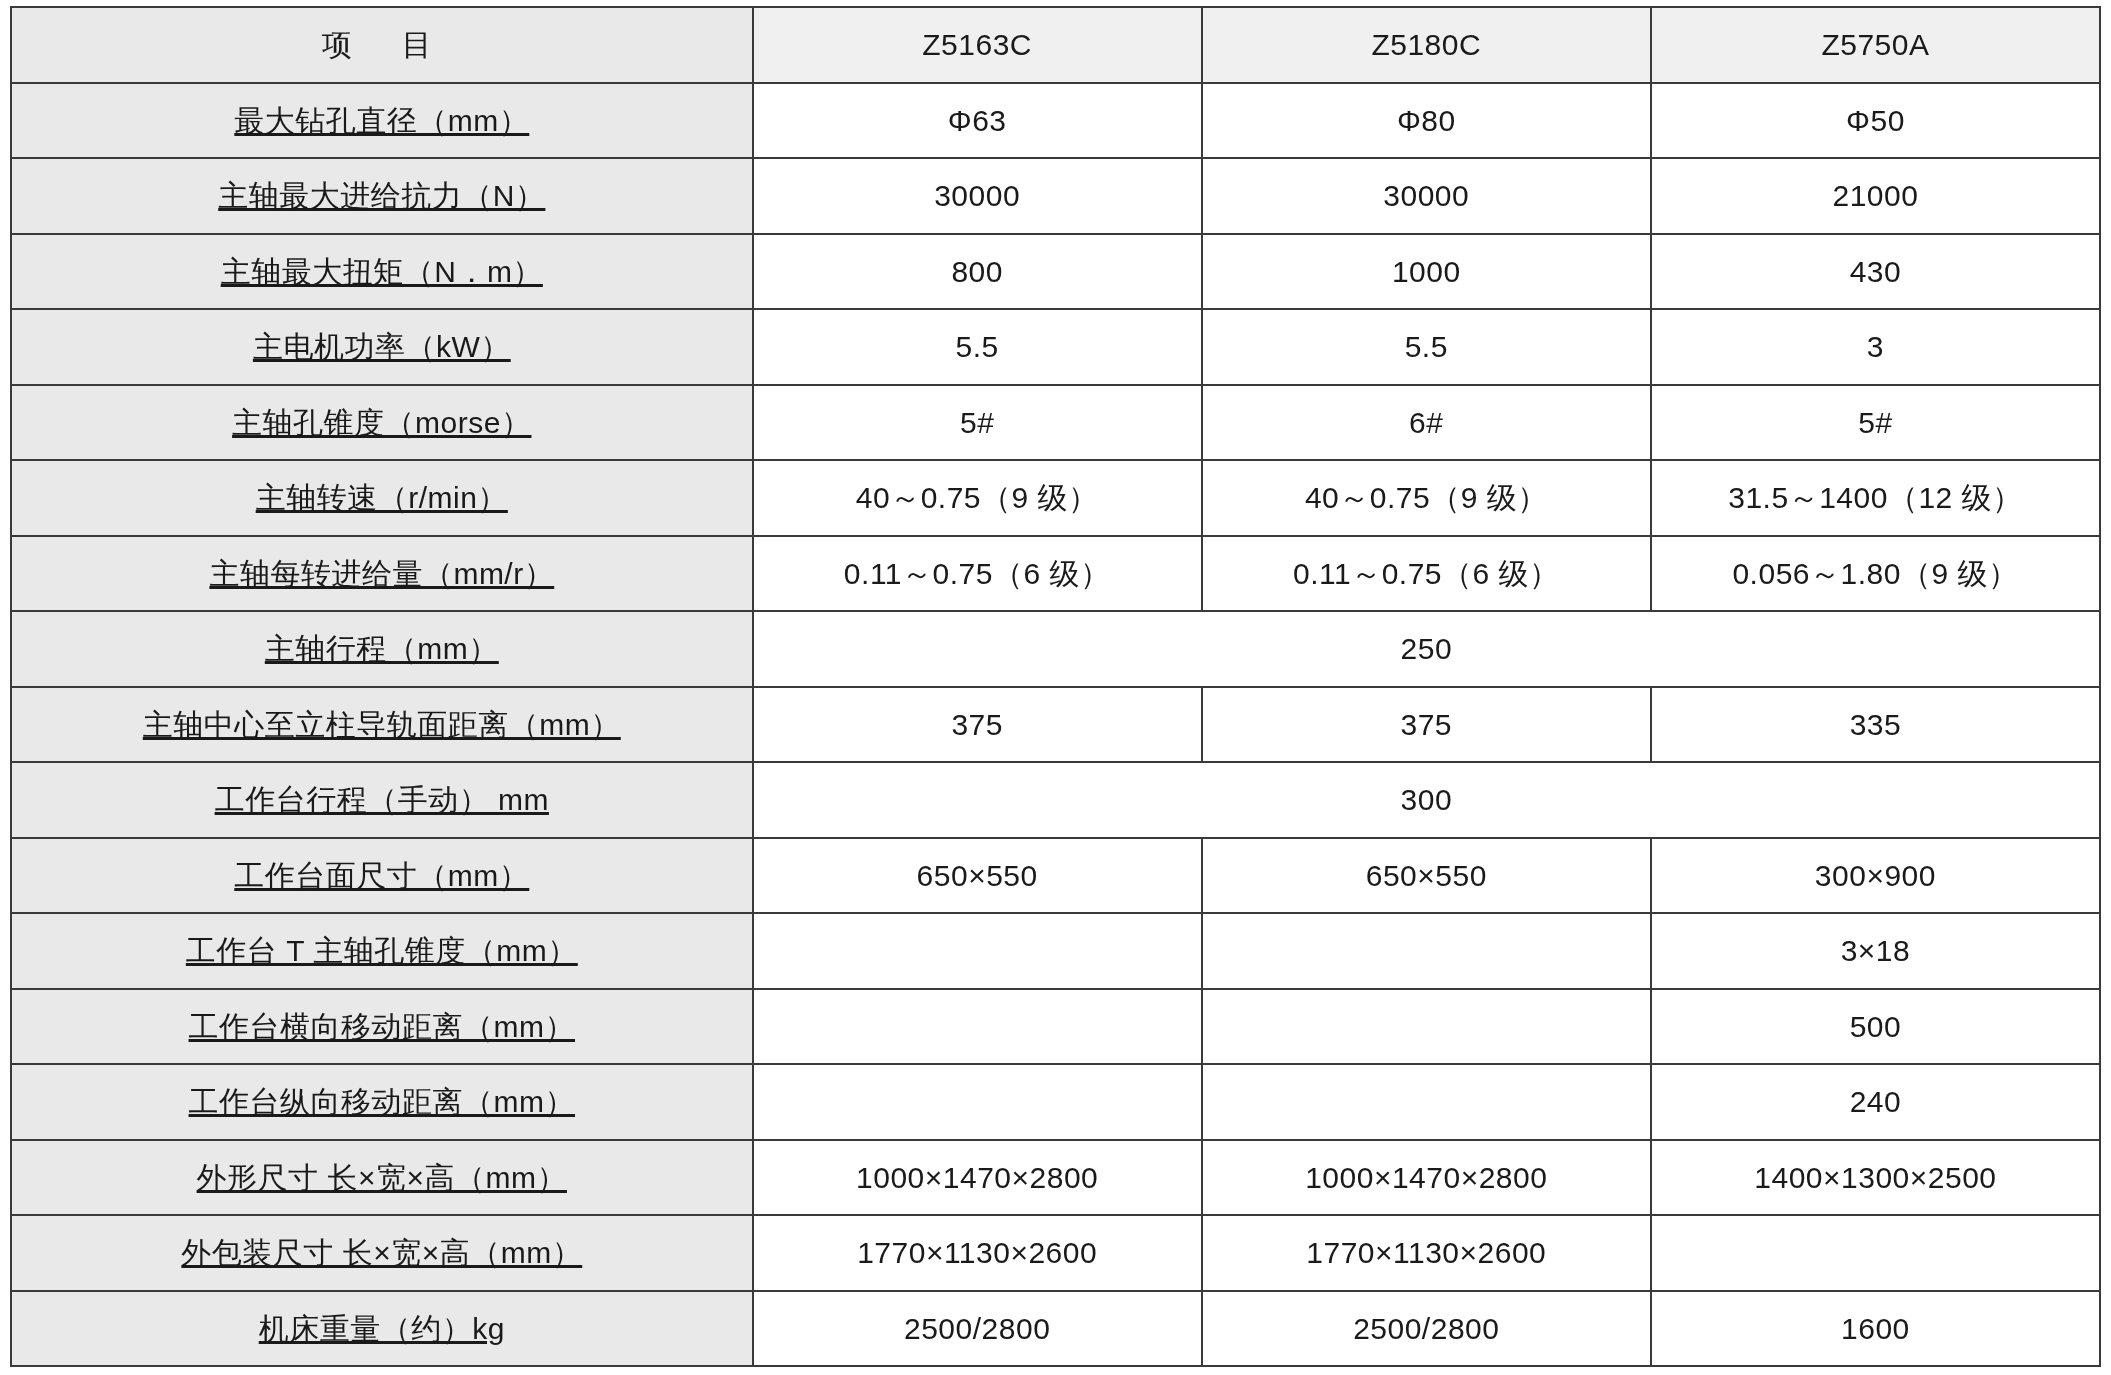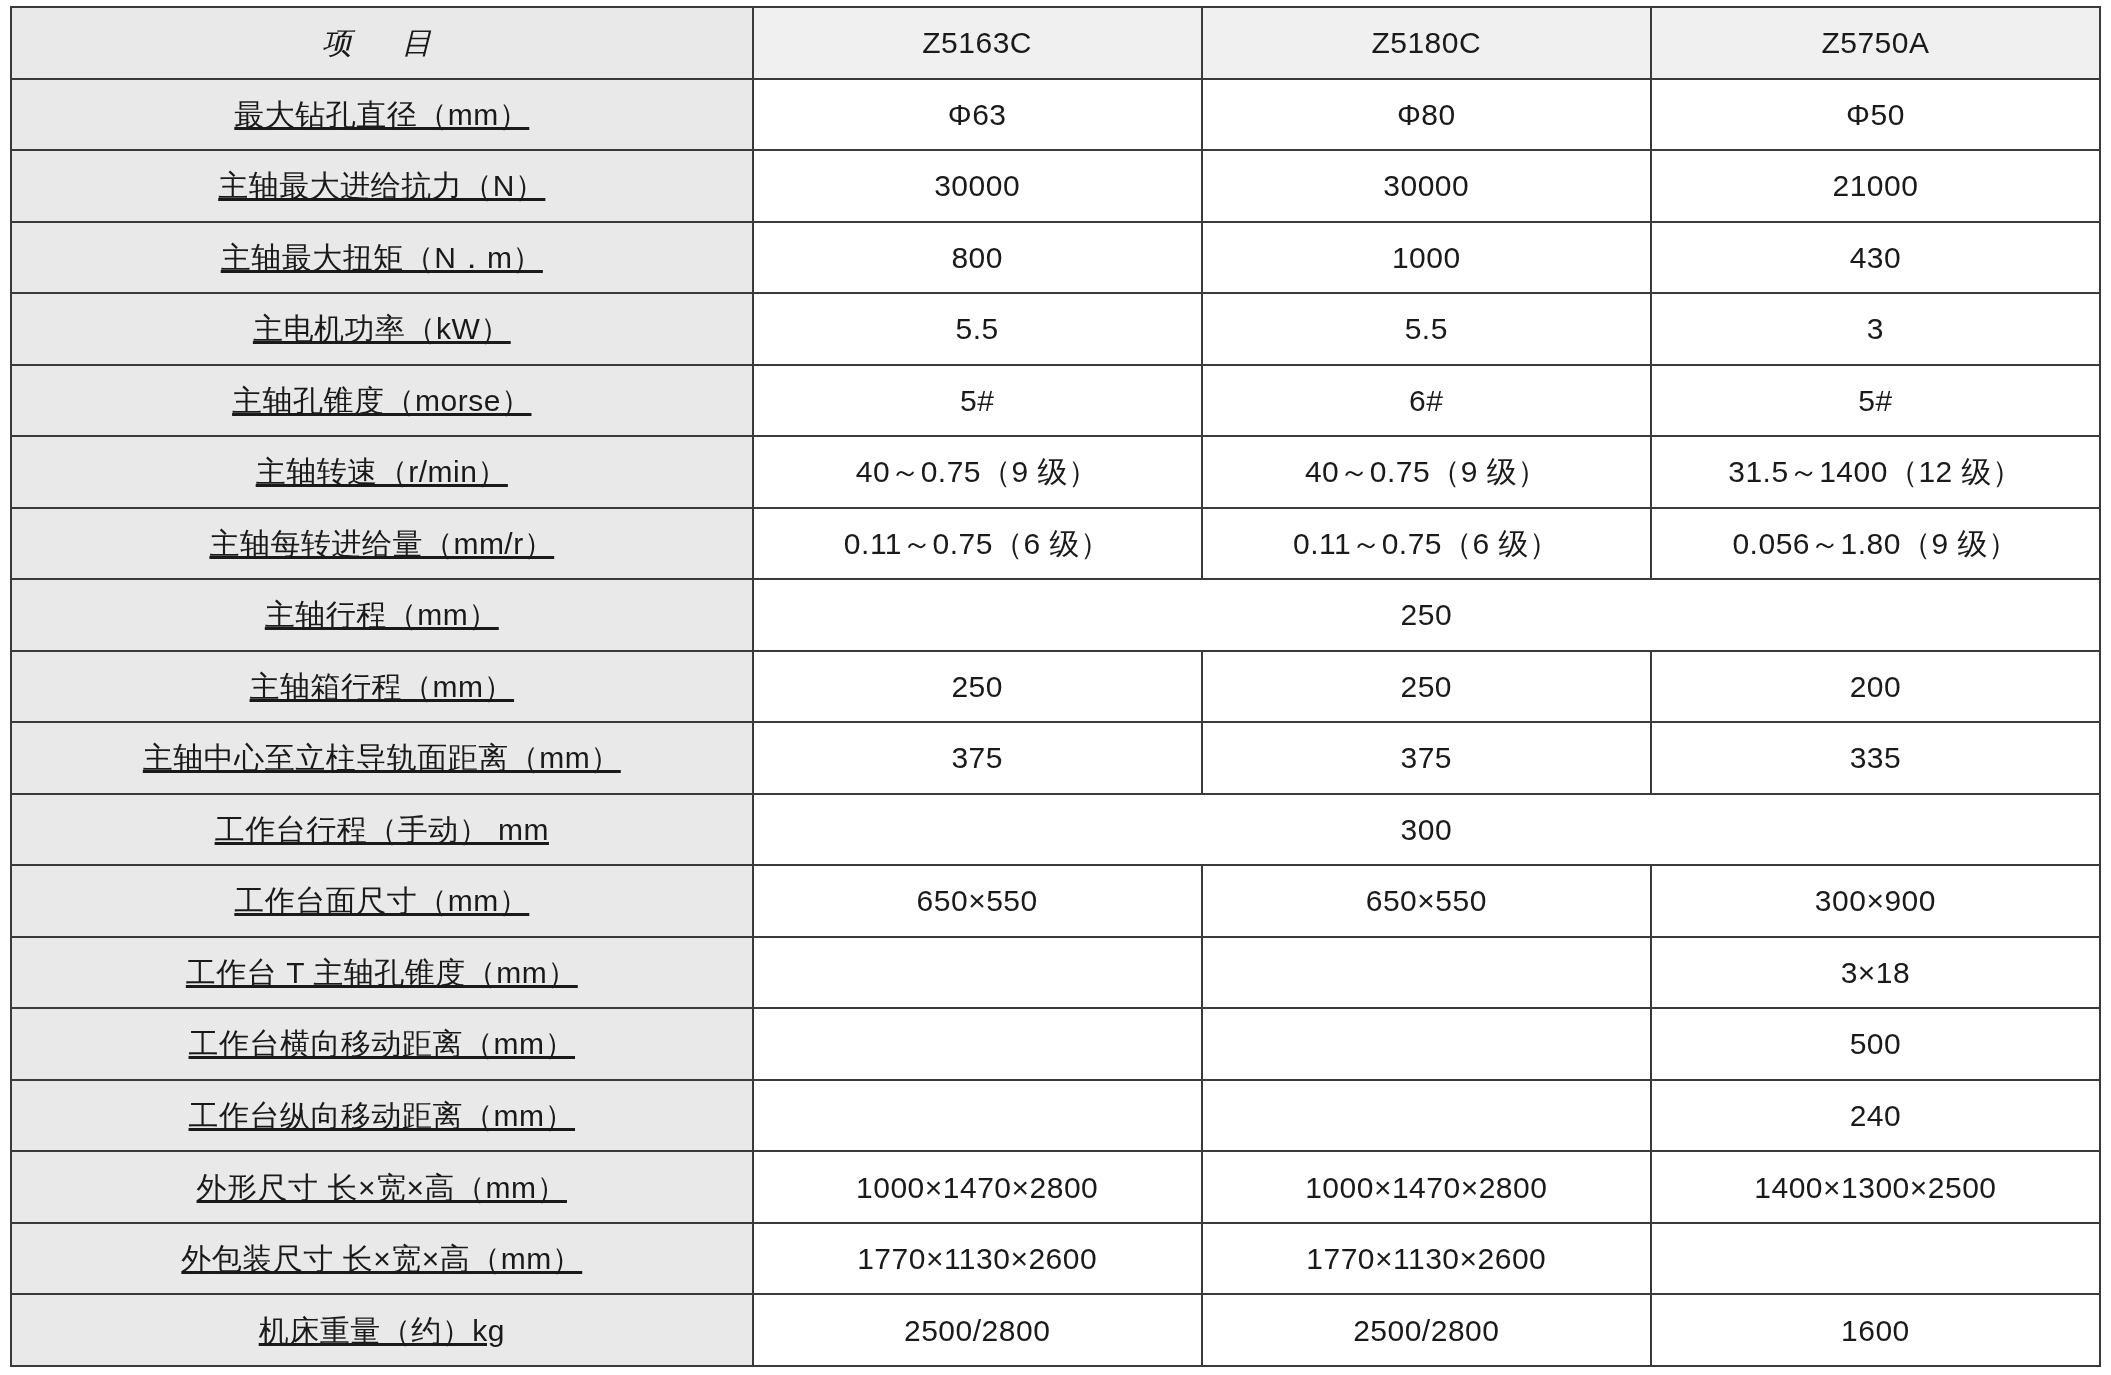--- a/index.html
+++ b/index.html
@@ -56,21 +56,20 @@
   }
   td.val.span3 {
     background: #ffffff;
   }
   td.smaller {
     font-size: 28px;
     letter-spacing: 0px;
   }
   .hdr-item-text {
     letter-spacing: 10px;
-    font-style: italic;
   }
 </style>
 </head>
 <body>
 
 <div class="sheet">
   <table class="spec">
     <colgroup>
       <col class="c-item">
       <col class="c-model">
@@ -124,26 +123,20 @@
           <td class="item">主轴每转进给量（mm/r）</td>
           <td class="val smaller">0.11～0.75（6 级）</td>
           <td class="val smaller">0.11～0.75（6 级）</td>
           <td class="val smaller">0.056～1.80（9 级）</td>
         </tr>
         <tr>
           <td class="item">主轴行程（mm）</td>
           <td class="val span3" colspan="3">250</td>
         </tr>
         <tr>
-          <td class="item">主轴箱行程（mm）</td>
-          <td class="val">250</td>
-          <td class="val">250</td>
-          <td class="val">200</td>
-        </tr>
-        <tr>
           <td class="item">主轴中心至立柱导轨面距离（mm）</td>
           <td class="val">375</td>
           <td class="val">375</td>
           <td class="val">335</td>
         </tr>
         <tr>
           <td class="item">工作台行程（手动）  mm</td>
           <td class="val span3" colspan="3">300</td>
         </tr>
         <tr>

